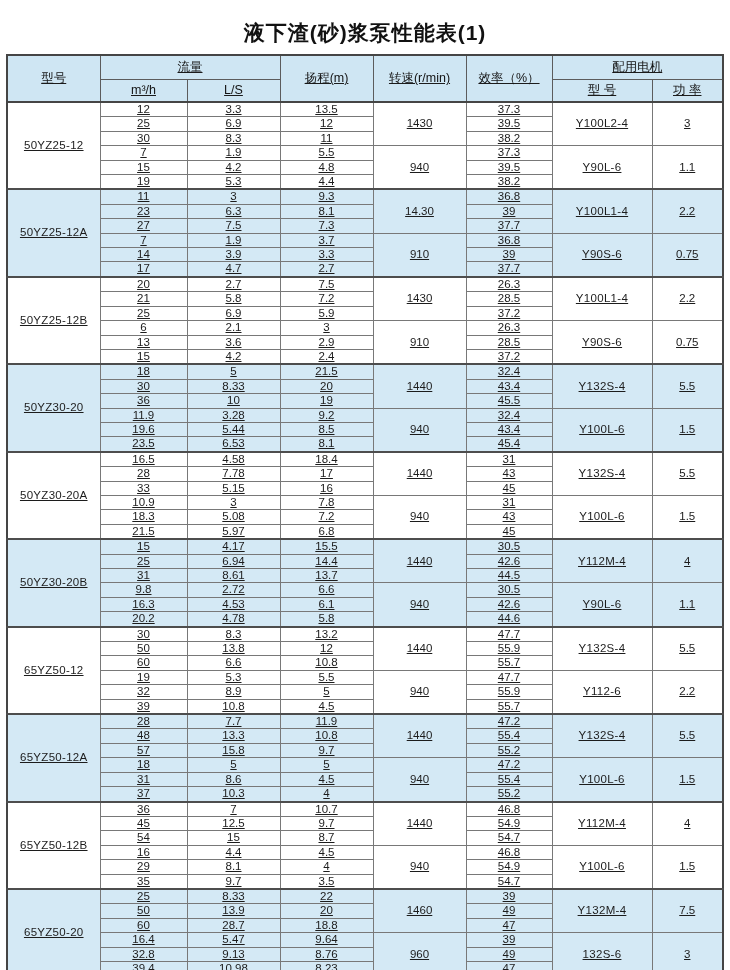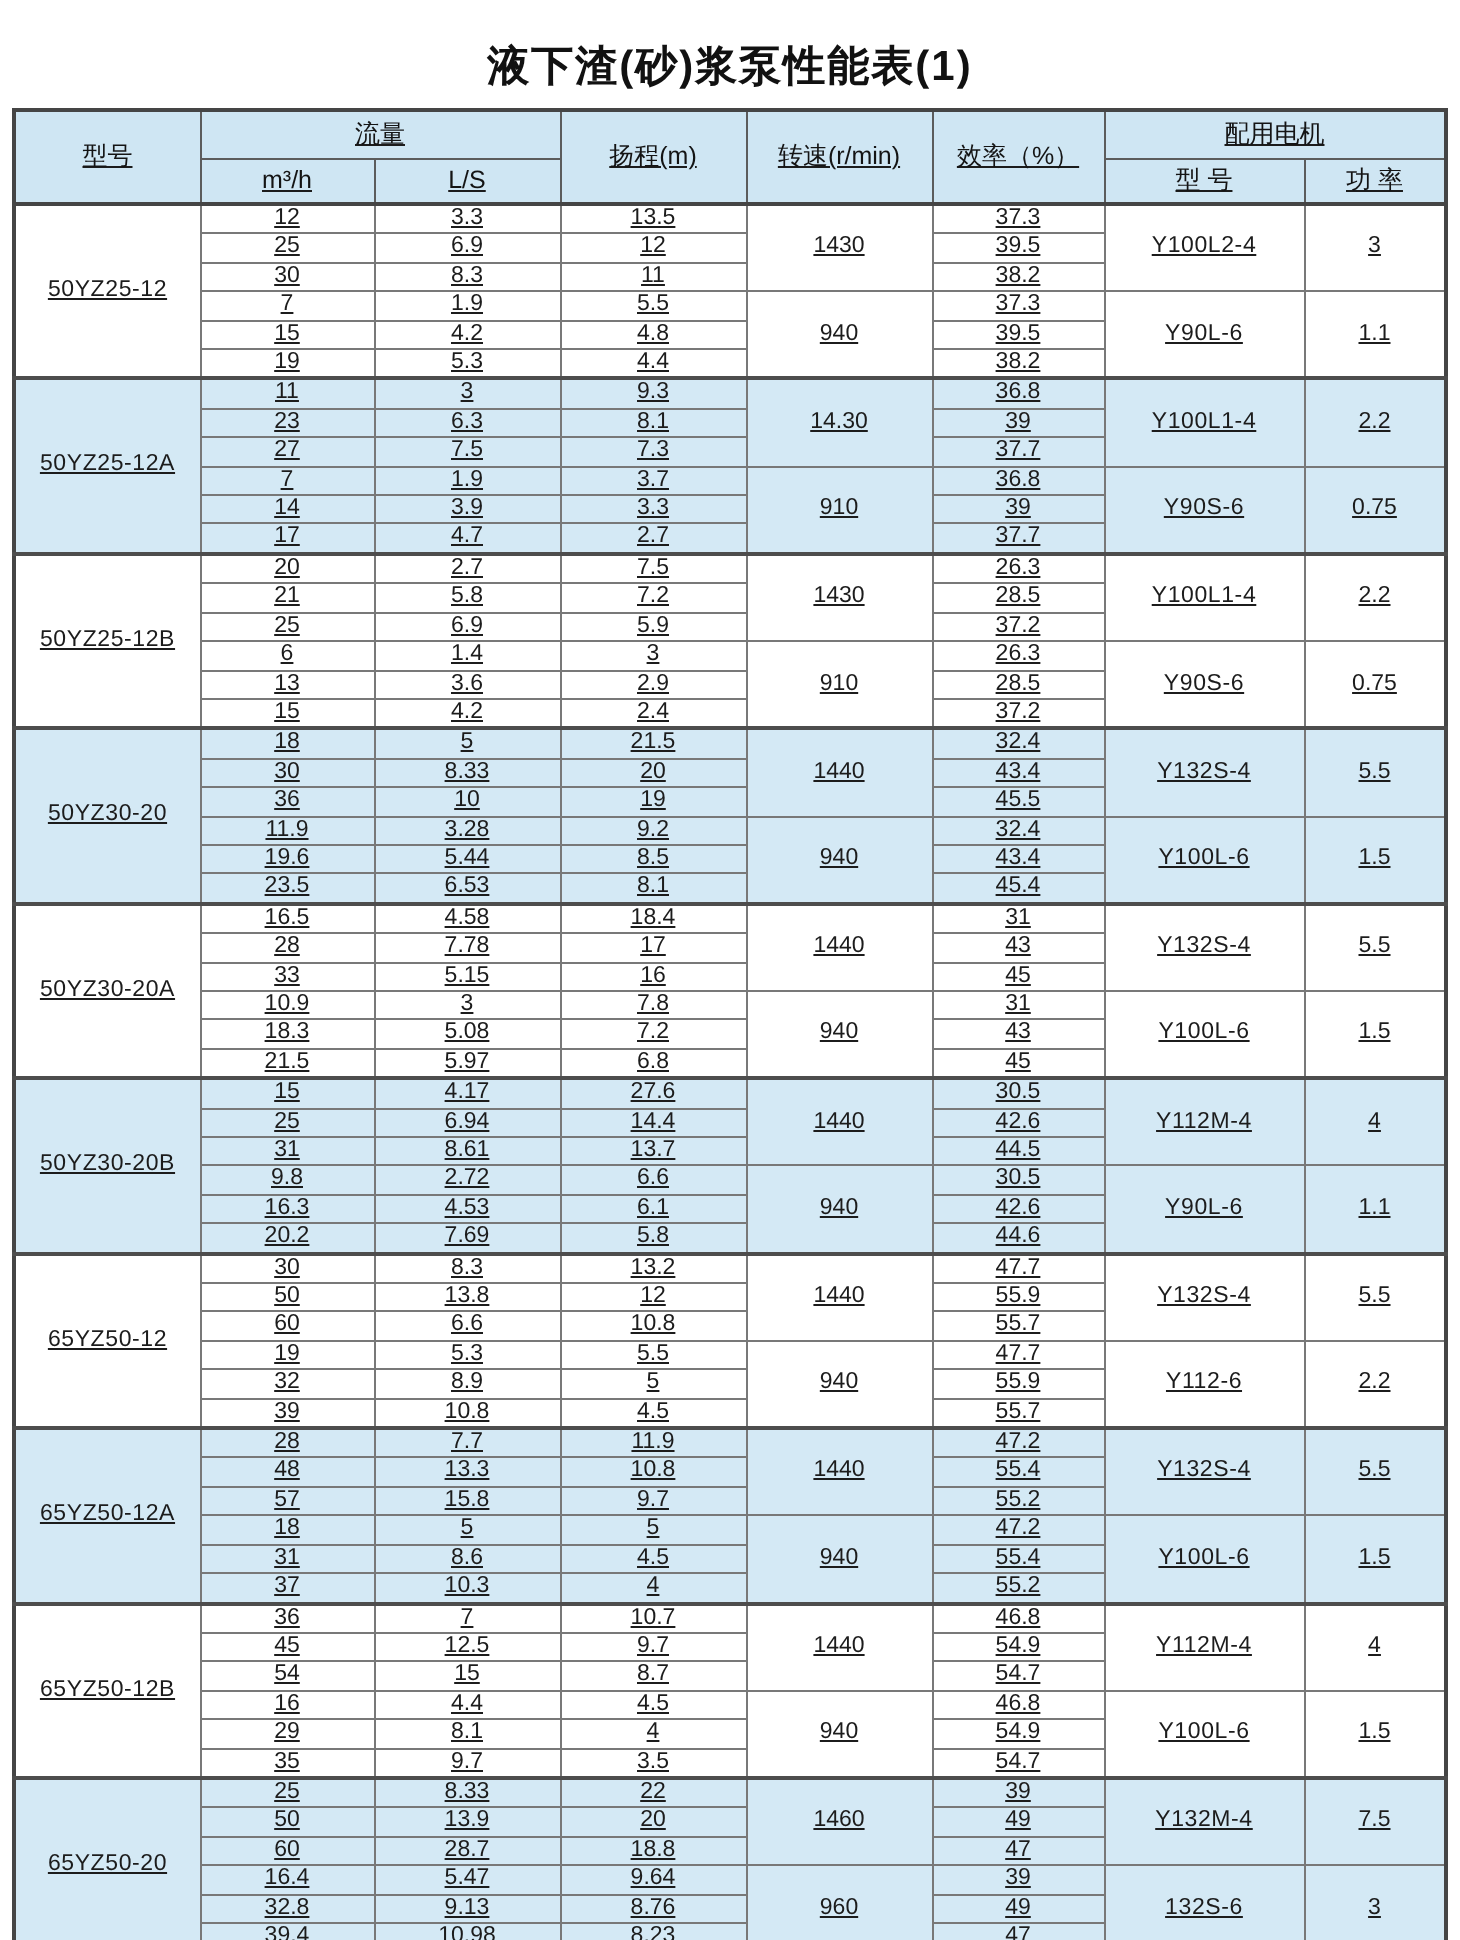--- a/index.html
+++ b/index.html
@@ -202,21 +202,21 @@
           <td class="num-cell">28.5</td>
         </tr>
         <tr class="">
           <td class="num-cell">25</td>
           <td class="num-cell">6.9</td>
           <td class="num-cell">5.9</td>
           <td class="num-cell">37.2</td>
         </tr>
         <tr class="">
           <td class="num-cell">6</td>
-          <td class="num-cell">1.4</td>
+          <td class="num-cell">2.1</td>
           <td class="num-cell">3</td>
           <td rowspan="3" class="num-cell">910</td>
           <td class="num-cell">26.3</td>
           <td rowspan="3" class="motor-model-cell">Y90S-6</td>
           <td rowspan="3" class="num-cell">0.75</td>
         </tr>
         <tr class="">
           <td class="num-cell">13</td>
           <td class="num-cell">3.6</td>
           <td class="num-cell">2.9</td>
@@ -311,21 +311,21 @@
         <tr class="">
           <td class="num-cell">21.5</td>
           <td class="num-cell">5.97</td>
           <td class="num-cell">6.8</td>
           <td class="num-cell">45</td>
         </tr>
         <tr class="shaded group-start">
           <td rowspan="6" class="model-cell">50YZ30-20B</td>
           <td class="num-cell">15</td>
           <td class="num-cell">4.17</td>
-          <td class="num-cell">27.6</td>
+          <td class="num-cell">15.5</td>
           <td rowspan="3" class="num-cell">1440</td>
           <td class="num-cell">30.5</td>
           <td rowspan="3" class="motor-model-cell">Y112M-4</td>
           <td rowspan="3" class="num-cell">4</td>
         </tr>
         <tr class="shaded">
           <td class="num-cell">25</td>
           <td class="num-cell">6.94</td>
           <td class="num-cell">14.4</td>
           <td class="num-cell">42.6</td>
@@ -346,21 +346,21 @@
           <td rowspan="3" class="num-cell">1.1</td>
         </tr>
         <tr class="shaded">
           <td class="num-cell">16.3</td>
           <td class="num-cell">4.53</td>
           <td class="num-cell">6.1</td>
           <td class="num-cell">42.6</td>
         </tr>
         <tr class="shaded">
           <td class="num-cell">20.2</td>
-          <td class="num-cell">7.69</td>
+          <td class="num-cell">4.78</td>
           <td class="num-cell">5.8</td>
           <td class="num-cell">44.6</td>
         </tr>
         <tr class=" group-start">
           <td rowspan="6" class="model-cell">65YZ50-12</td>
           <td class="num-cell">30</td>
           <td class="num-cell">8.3</td>
           <td class="num-cell">13.2</td>
           <td rowspan="3" class="num-cell">1440</td>
           <td class="num-cell">47.7</td>

